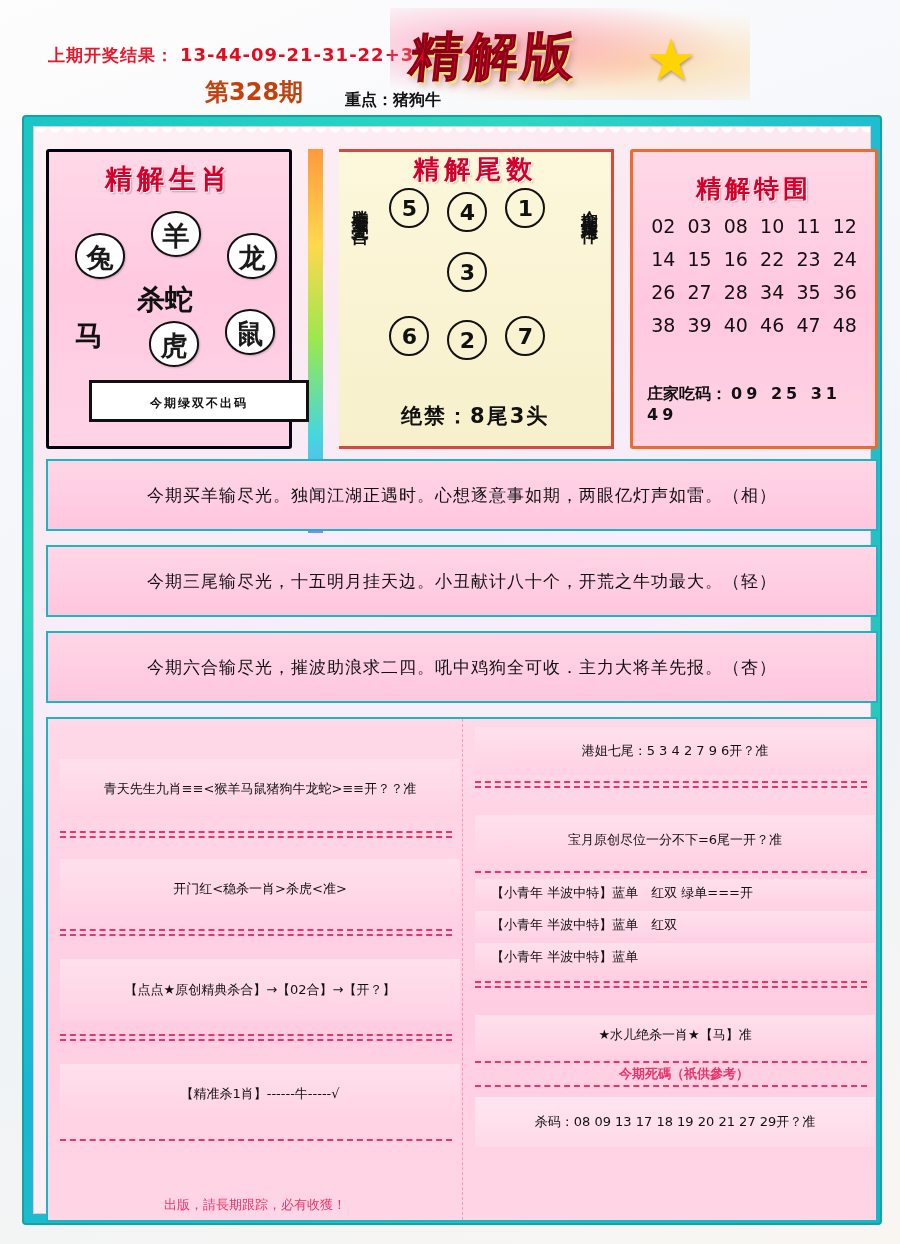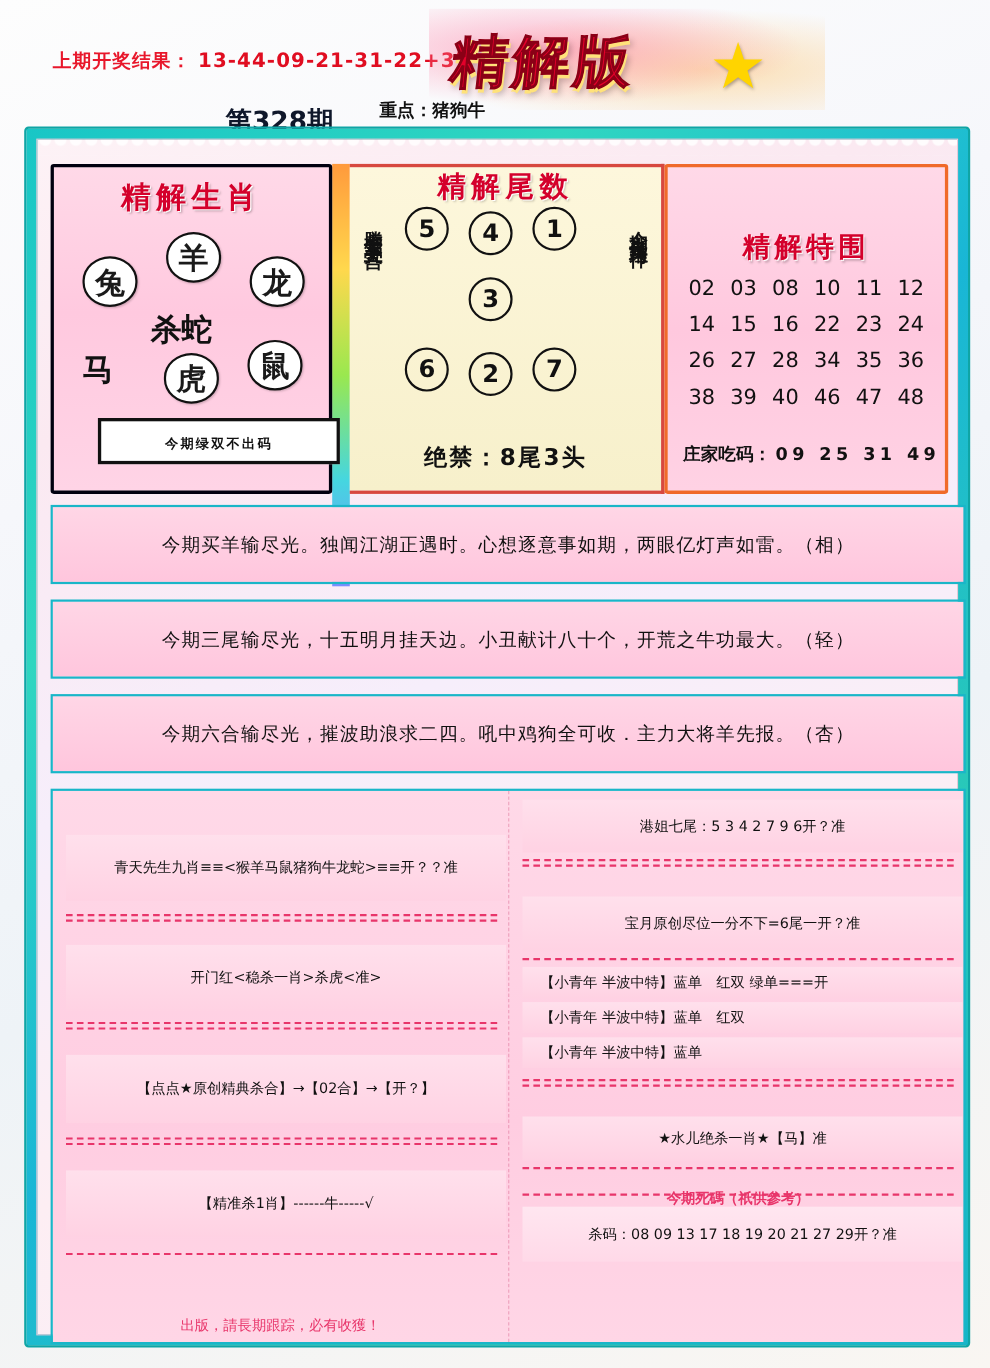--- a/index.html
+++ b/index.html
@@ -11,22 +11,22 @@
     position:relative; overflow:hidden;
   }
   
   .top-bar { position:absolute; left:0; top:0; width:900px; height:118px; }
   .last-result {
     position:absolute; left:48px; top:44px;
     font-size:17px; color:#e8172b; font-weight:bold; letter-spacing:1px;
   }
   .last-result .nums { color:#e00d20; font-size:18px; margin-left:6px; }
   .issue {
-    position:absolute; left:205px; top:94px;
-    font-size:24px; color:#0f172a; font-weight:bold;
+    position:absolute; left:205px; top:76px;
+    font-size:24px; color:#c2410c; font-weight:bold;
   }
   .focus {
     position:absolute; left:345px; top:90px;
     font-size:16px; color:#111; font-weight:bold;
   }
   .brand {
     position:absolute; left:400px; top:8px; width:340px; height:90px;
   }
   .brand .brand-text {
     position:absolute; left:10px; top:14px;
@@ -63,21 +63,21 @@
   }
   .scallop {
     position:absolute; left:0; top:0; width:100%; height:14px;
     background:
       radial-gradient(circle at 7px 0px, #ffffff 5px, rgba(255,255,255,0) 6px) repeat-x;
     background-size:14px 14px;
     opacity:.85;
   }
 
   
-  .panels { position:absolute; left:12px; top:22px; width:832px; height:384px; display:flex; gap:0; }
+  .panels { position:absolute; left:12px; top:22px; width:832px; height:384px; display:flex; gap:16px; }
 
   .panel-zodiac {
     width:256px; height:300px; position:relative;
     background:linear-gradient(180deg,#ffd9e8 0%,#ffc9df 45%,#ffd4e6 100%);
     border:3px solid #00000f;
     border-radius:3px;
   }
   .panel-title-img {
     text-align:center; font-family:"DejaVu Serif", serif; font-weight:bold;
     color:#d4002b; font-size:27px; letter-spacing:5px; padding-top:9px;
@@ -134,23 +134,22 @@
     font-size:21px; font-weight:bold; color:#111; letter-spacing:2px;
   }
 
   .panel-special {
     width:258px; height:300px; position:relative;
     background:linear-gradient(180deg,#ffd9e8 0%,#ffc8de 50%,#ffd2e4 100%);
     border:3px solid #f06a2a; border-radius:3px;
   }
   .sp-title {
     text-align:center; font-family:"DejaVu Serif", serif; font-weight:bold;
-    color:#d4002b; font-size:25px; letter-spacing:4px; padding-top:8px;
+    color:#d4002b; font-size:25px; letter-spacing:4px; padding-top:20px;
     text-shadow:1px 1px 0 #fff, 2px 2px 2px rgba(0,0,0,.2);
-    margin-top:48px;
   }
   .sp-grid {
     margin:10px 12px 0 12px; display:grid; grid-template-columns:repeat(6,1fr);
     row-gap:11px; column-gap:0;
   }
   .sp-grid div { text-align:center; font-size:19px; color:#111; font-weight:500; }
   .sp-eat {
     position:absolute; left:14px; bottom:22px; font-size:16px; font-weight:bold; color:#111;
   }
   .sp-eat .n { letter-spacing:4px; margin-left:4px; }
@@ -324,21 +323,21 @@
 
       <div class="cell" style="top:160px; height:28px; justify-content:flex-start; padding-left:16px;">【小青年 半波中特】蓝单　红双 绿单===开</div>
       <div class="cell" style="top:192px; height:28px; justify-content:flex-start; padding-left:16px;">【小青年 半波中特】蓝单　红双</div>
       <div class="cell" style="top:224px; height:28px; justify-content:flex-start; padding-left:16px;">【小青年 半波中特】蓝单</div>
       <div class="sep" style="top:262px;"></div>
       <div class="sep" style="top:267px;"></div>
 
       <div class="cell" style="top:296px; height:40px;">★水儿绝杀一肖★【马】准</div>
 
       <div class="sep" style="top:342px;"></div>
-      <div style="position:absolute; left:12px; top:346px; width:392px;margin-top:16px;" class="dead-title">今期死碼（祇供參考）</div>
+      <div style="position:absolute; left:25px; top:346px; width:392px;" class="dead-title">今期死碼（祇供參考）</div>
       <div class="sep" style="top:366px;"></div>
 
       <div class="cell" style="top:378px; height:50px; background:linear-gradient(180deg,#ffe6f0,#ffd9e8);">
         <span>杀码：</span>
             <span>08 09 13 17 18 19 20 21 27 29开？准</span>
       </div>
     </div>
 
   </div>
 

